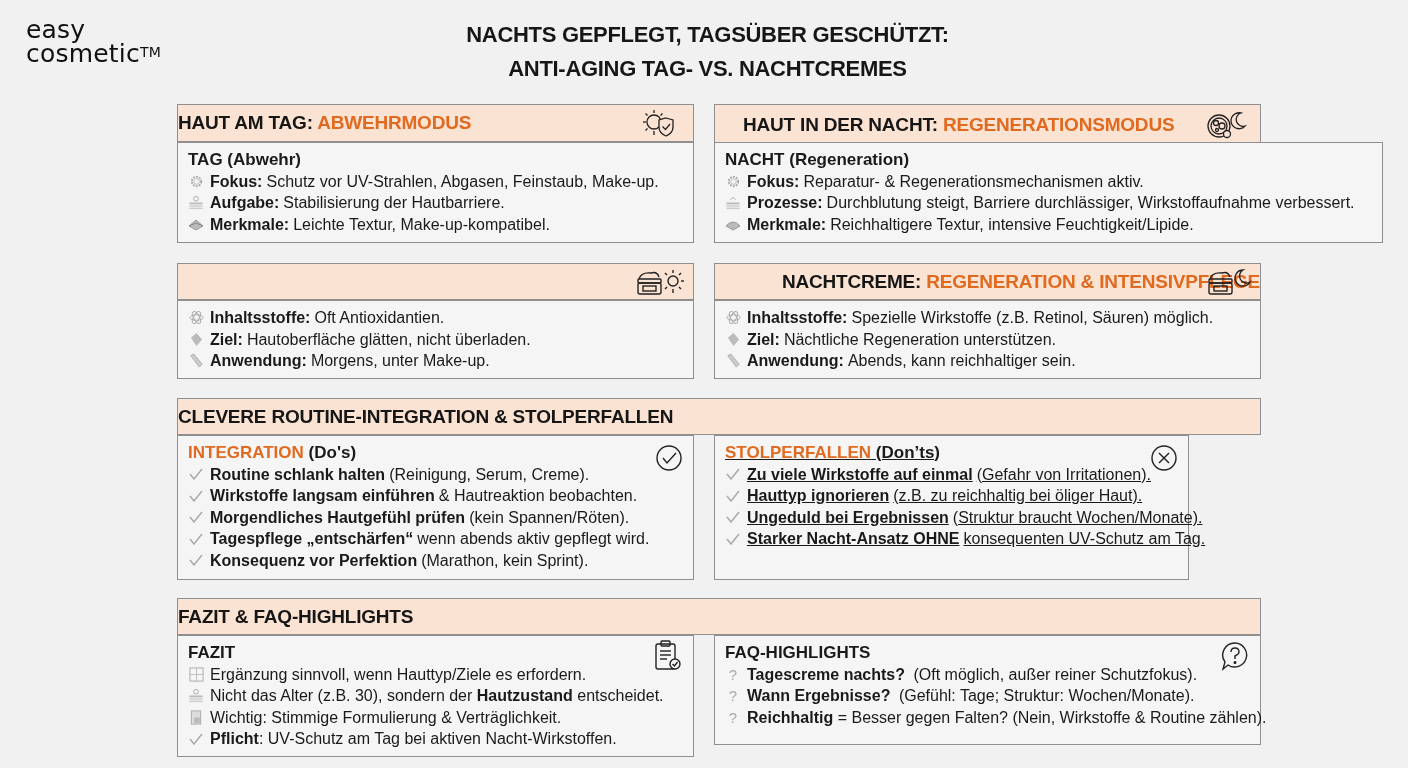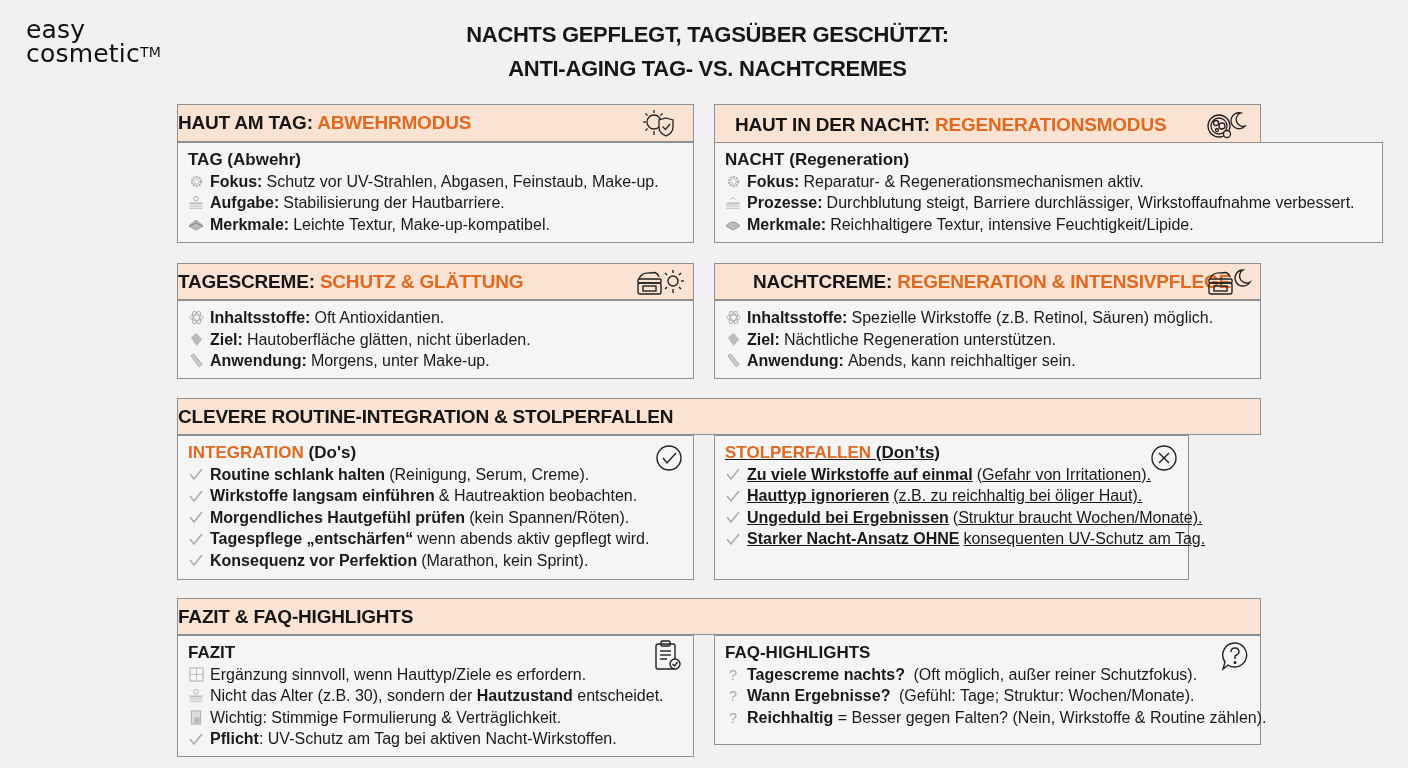--- a/index.html
+++ b/index.html
@@ -105,21 +105,21 @@
         <svg width="16" height="14" viewBox="0 0 16 14">
           <path d="M1 9 L8 3 L15 9 L8 13 Z" fill="#bbb" stroke="#999"></path>
           <path d="M1 9 L8 6 L15 9" fill="none" stroke="#888"></path>
         </svg>
       </span>
     <b>Merkmale:</b>
       <span>Leichte Textur, Make-up-kompatibel.</span>
   </div>
 </div>
 
-<div class="panel-head" style="left:714px;top:104px;width:547px;height:42px;justify-content:flex-start;padding-left:20px;">
+<div class="panel-head" style="left:714px;top:104px;width:547px;height:42px;justify-content:flex-start;padding-left:28px;">
   <span><span>HAUT IN DER NACHT: </span><span class="accent">REGENERATIONSMODUS</span></span>
   <span class="hicon" style="right:12px;">
     <svg width="44" height="32" viewBox="0 0 44 32" fill="none" stroke="#222" stroke-width="1.3">
       <circle cx="15" cy="17" r="11"></circle>
         <circle cx="15" cy="17" r="8"></circle>
       <circle cx="12" cy="14" r="2.5"></circle>
         <circle cx="18" cy="17" r="3"></circle>
         <circle cx="13" cy="21" r="1.5"></circle>
       <circle cx="23" cy="25" r="3.5" fill="#fbe3d3"></circle>
       <path d="M37 4 A8 8 0 1 0 41 17 A6 6 0 1 1 37 4 Z"></path>
@@ -155,21 +155,20 @@
         <svg width="16" height="14" viewBox="0 0 16 14">
           <path d="M1 9 Q8 1 15 9 L8 13 Z" fill="#bbb" stroke="#999"></path>
         </svg>
       </span>
     <b>Merkmale:</b>
       <span>Reichhaltigere Textur, intensive Feuchtigkeit/Lipide.</span>
   </div>
 </div>
 
 <div class="panel-head" style="left:177px;top:263px;width:517px;height:37px;">
-  <span><span>TAGESCREME: </span><span class="accent">SCHUTZ &amp; GLÄTTUNG</span></span>
   <span class="hicon" style="right:8px;">
     <svg width="50" height="30" viewBox="0 0 50 30" fill="none" stroke="#222" stroke-width="1.4">
       <path d="M4 12 Q6 5 16 6 Q22 4 24 10"></path>
       <rect x="3" y="12" width="23" height="4" rx="1"></rect>
       <rect x="3" y="16" width="23" height="11" rx="2"></rect>
       <rect x="8" y="19" width="13" height="5"></rect>
       <circle cx="38" cy="14" r="5"></circle>
       <line x1="38" y1="3" x2="38" y2="6"></line>
         <line x1="38" y1="22" x2="38" y2="26"></line>
         <line x1="46" y1="14" x2="49" y2="14"></line>
@@ -205,21 +204,21 @@
     <span class="bi">
         <svg width="15" height="15" viewBox="0 0 16 16">
           <path d="M2 3 L5 1 L14 12 L11 15 Z" fill="#ccc" stroke="#aaa"></path>
         </svg>
       </span>
     <b>Anwendung:</b>
       <span>Morgens, unter Make-up.</span>
   </div>
 </div>
 
-<div class="panel-head" style="left:714px;top:263px;width:547px;height:37px;justify-content:center;padding-left:9px;">
+<div class="panel-head" style="left:714px;top:263px;width:547px;height:37px;justify-content:flex-end;padding-left:9px;">
   <span><span>NACHTCREME: </span><span class="accent">REGENERATION &amp; INTENSIVPFLEGE</span></span>
   <span class="hicon" style="right:8px;">
     <svg width="46" height="30" viewBox="0 0 46 30" fill="none" stroke="#222" stroke-width="1.4">
       <path d="M4 12 Q6 5 16 6 Q22 4 24 10"></path>
       <rect x="3" y="12" width="23" height="4" rx="1"></rect>
       <rect x="3" y="16" width="23" height="11" rx="2"></rect>
       <rect x="8" y="19" width="13" height="5"></rect>
       <path d="M37 3 A8 8 0 1 0 44 15 A6 6 0 1 1 37 3 Z"></path>
     </svg>
   </span>

